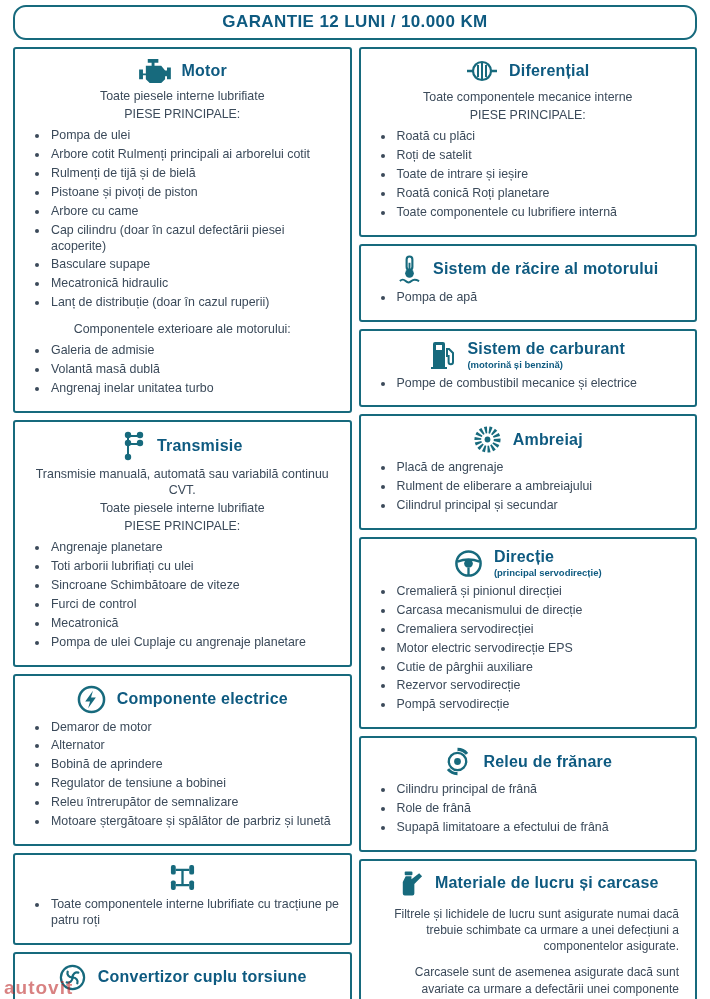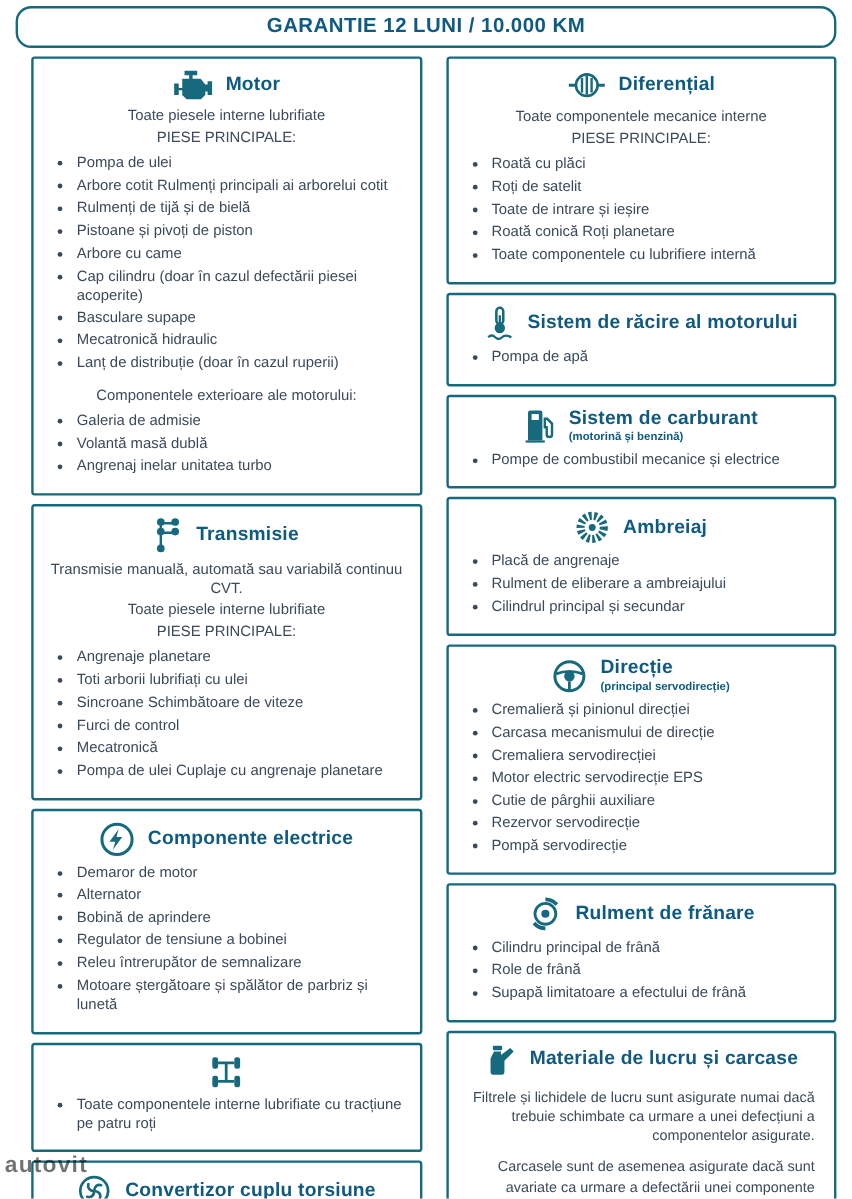--- a/index.html
+++ b/index.html
@@ -27,21 +27,21 @@
     padding: 5px 0 6px 0;
     flex: 0 0 auto;
   }
   .header-box h1 {
     font-size: 17px;
     font-weight: 700;
     color: #0e5a80;
     letter-spacing: .4px;
   }
   .columns { display: flex; gap: 7px; flex: 1 1 auto; min-height: 0; }
-  .col { display: flex; flex-direction: column; gap: 7px; width: 50%; margin-left: 13px; }
+  .col { display: flex; flex-direction: column; gap: 7px; width: 50%; }
   .col > .card:last-child { flex: 1 1 auto; }
   .card {
     border: 2px solid #176a7d;
     border-radius: 3px;
     padding: 9px 10px 11px 10px;
     background: #fff;
   }
   .card-head {
     display: flex;
     align-items: center;
@@ -64,24 +64,24 @@
   .icon { color: #176a7d; display: inline-flex; flex: 0 0 auto; }
   .icon svg { display: block; }
   .center { text-align: center; font-size: 12.4px; line-height: 1.3; margin: 2px 4px; }
   .extra { margin-top: 10px; }
   ul.items { list-style: disc; padding-left: 24px; margin-top: 6px; }
   ul.items li { font-size: 12.4px; line-height: 1.28; margin: 3px 0; padding-left: 2px; }
   p.para { text-align: right; font-size: 12px; line-height: 1.35; margin: 10px 6px 0 6px; }
   .watermark {
     position: absolute;
     left: 4px;
-    bottom: 16px;
+    bottom: 0px;
     font-size: 19px;
     font-weight: 700;
-    color: #000000;
+    color: #b91c1c;
     opacity: .55;
     letter-spacing: 1px;
   }
 </style>
 </head>
 <body>
 
 <div class="page">
 
   <div class="header-box">
@@ -312,21 +312,21 @@
       <section class="card">
         <div class="card-head">
           <span class="icon">
             <svg width="29" height="29" viewBox="0 0 30 30" fill="none" stroke="currentColor" aria-hidden="true">
               <circle cx="15" cy="15" r="9" stroke-width="2.4"></circle>
               <circle cx="15" cy="15" r="3.5" fill="currentColor" stroke="none"></circle>
               <path d="M15 2.5a12.5 12.5 0 019.8 4.6" stroke-width="3.2"></path>
               <path d="M15 27.5a12.5 12.5 0 01-9.8-4.6" stroke-width="3.2"></path>
             </svg>
           </span>
-          <h2 class="card-title">Rulment de frănare</h2>
+          <h2 class="card-title">Releu de frănare</h2>
         </div>
         <ul class="items">
           <li>Cilindru principal de frână</li>
           <li>Role de frână</li>
           <li>Supapă limitatoare a efectului de frână</li>
         </ul>
       </section>
 
       <section class="card">
         <div class="card-head">

